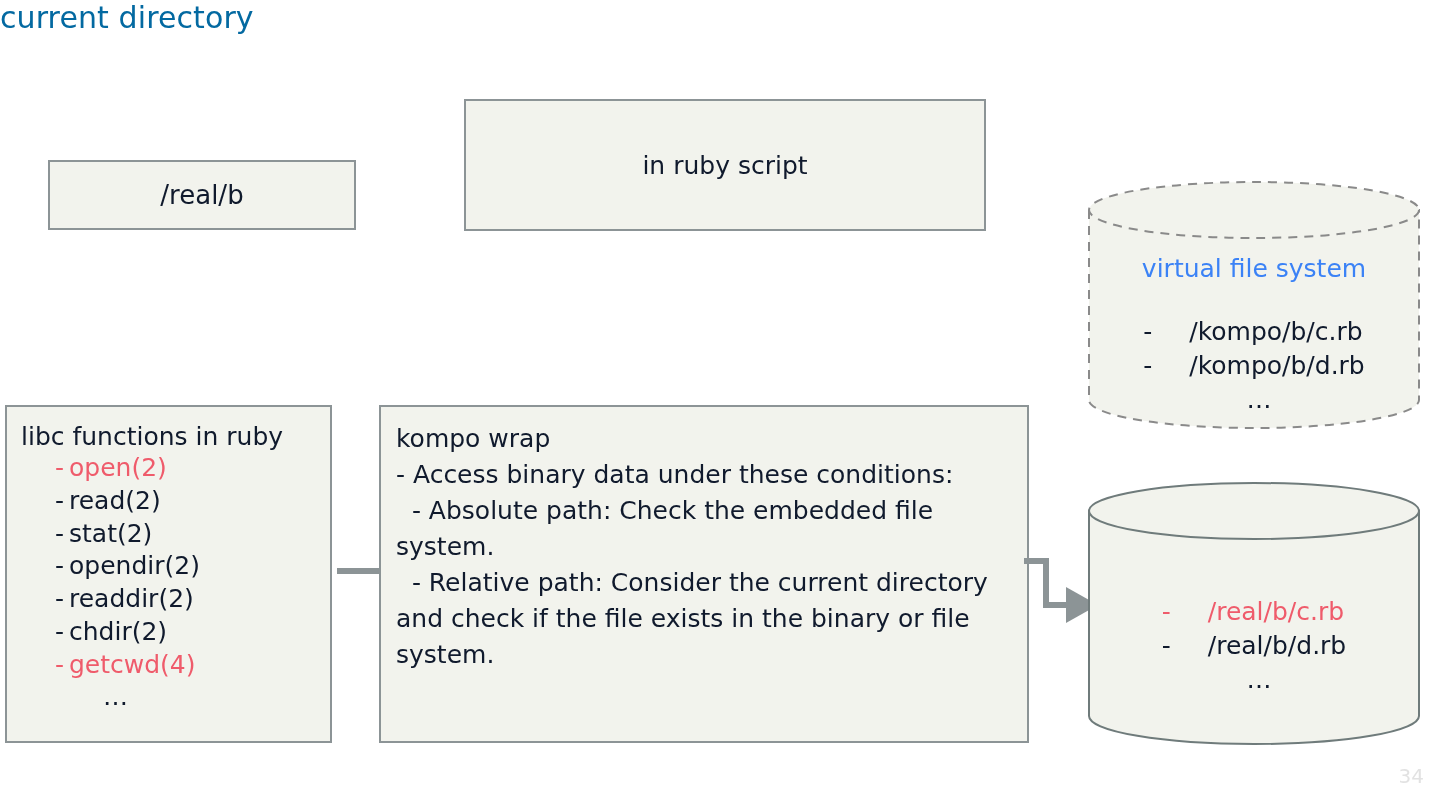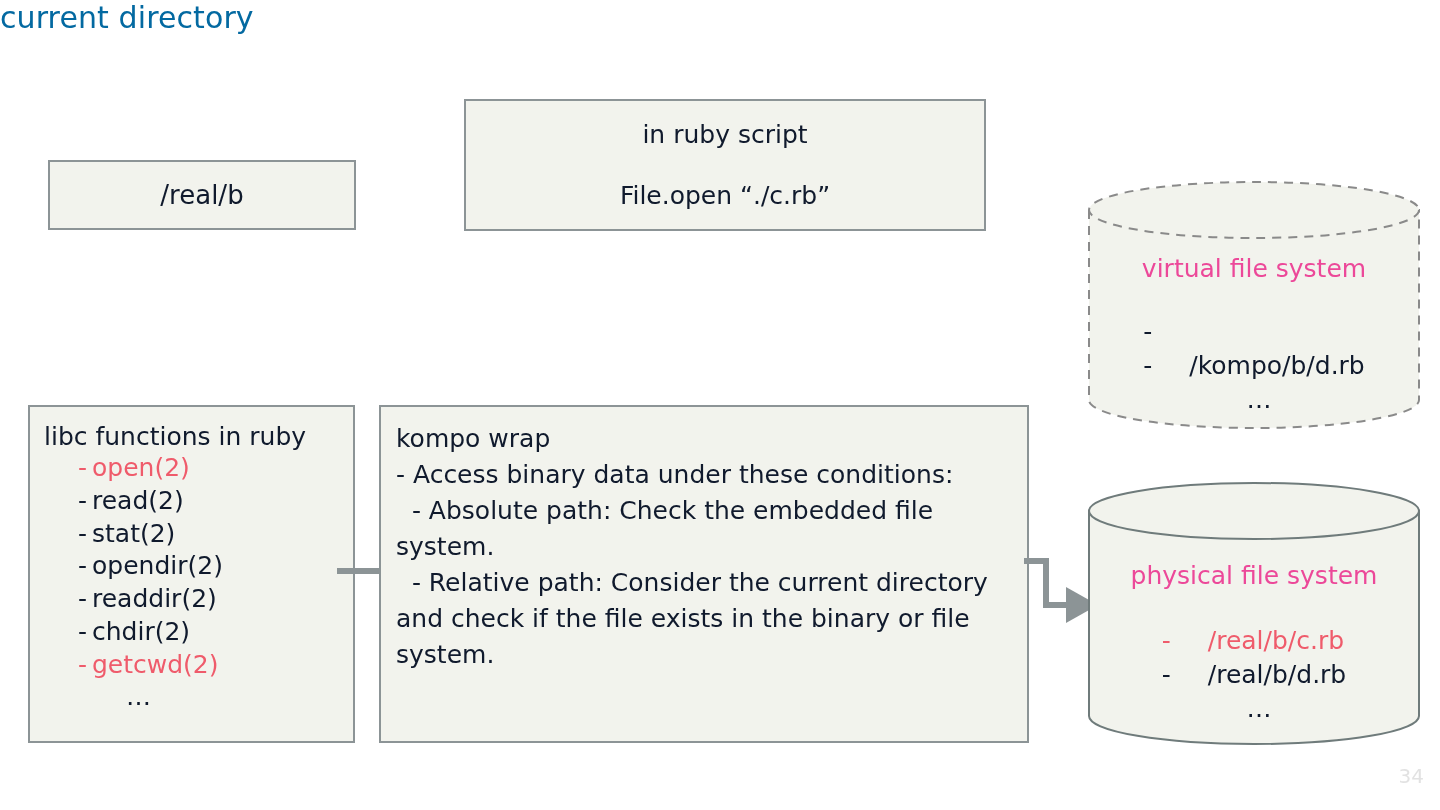--- a/index.html
+++ b/index.html
@@ -68,21 +68,21 @@
     margin-left: 20px;
   }
   #ruby-script-box .line {
     font-size: 25px;
     color: #101a2d;
     text-align: center;
   }
 
   
   #libc-box {
-    left: 28px;
+    left: 5px;
     top: 405px;
     width: 327px;
     height: 338px;
     padding: 14px 16px 0 14px;
   }
   #libc-title {
     font-size: 25px;
     color: #101a2d;
     line-height: 1.24;
   }
@@ -135,21 +135,21 @@
     overflow: visible;
   }
   .cyl-content {
     position: absolute;
     left: 0;
     right: 0;
     text-align: center;
   }
   .cyl-title {
     font-size: 25px;
-    color: #ec4899;
+    color: #3b82f6;
     white-space: nowrap;
   }
   .cyl-list {
     list-style: none;
     margin: 0;
     padding: 0;
     display: inline-block;
     text-align: left;
   }
   .cyl-list li {
@@ -217,21 +217,20 @@
 
 <div class="slide">
 
   <div class="heading-free">current directory</div>
   <div class="box" id="current-directory-box">
     <div id="current-directory-value">/real/b</div>
   </div>
 
   <div class="box" id="ruby-script-box">
     <div class="line">in ruby script</div>
-    <div class="line">File.open “./c.rb”</div>
   </div>
 
   <div class="box" id="libc-box">
     <div id="libc-title">libc functions in ruby</div>
     <ul id="libc-list">
         <li class="hl">
           <span class="dash">-</span>
           <span>open(2)</span>
         </li>
         <li>
@@ -249,21 +248,21 @@
         <li>
           <span class="dash">-</span>
           <span>readdir(2)</span>
         </li>
         <li>
           <span class="dash">-</span>
           <span>chdir(2)</span>
         </li>
         <li class="hl">
           <span class="dash">-</span>
-          <span>getcwd(2)</span>
+          <span>getcwd(4)</span>
         </li>
       </ul>
     <div id="libc-ellipsis">…</div>
   </div>
 
   <div id="connector-libc-kompo"></div>
 
   <div class="box" id="kompo-box">
     <div id="kompo-text">kompo wrap
 - Access binary data under these conditions:
@@ -281,36 +280,36 @@
   <div class="cylinder" id="virtual-fs-cylinder">
     <svg viewBox="0 0 334 250" preserveAspectRatio="none">
       <path d="M2 30 V220 A165 28 0 0 0 332 220 V30 Z" fill="#f2f3ed" stroke="#8a8a8a" stroke-width="2" stroke-dasharray="9 7"></path>
       <ellipse cx="167" cy="30" rx="165" ry="28" fill="#f2f3ed" stroke="#8a8a8a" stroke-width="2" stroke-dasharray="9 7"></ellipse>
     </svg>
     <div class="cyl-content" id="virtual-fs-content">
       <div class="cyl-title">virtual file system</div>
       <div id="virtual-fs-list-wrap">
         <ul class="cyl-list"><li>
               <span class="dash">-</span>
+              <span>/kompo/b/c.rb</span>
             </li><li>
               <span class="dash">-</span>
               <span>/kompo/b/d.rb</span>
             </li></ul>
         <div class="cyl-ellipsis">…</div>
       </div>
     </div>
   </div>
 
   <div class="cylinder" id="physical-fs-cylinder">
     <svg viewBox="0 0 334 265" preserveAspectRatio="none">
       <path d="M2 30 V235 A165 28 0 0 0 332 235 V30 Z" fill="#f2f3ed" stroke="#6f7b7b" stroke-width="2"></path>
       <ellipse cx="167" cy="30" rx="165" ry="28" fill="#f2f3ed" stroke="#6f7b7b" stroke-width="2"></ellipse>
     </svg>
     <div class="cyl-content" id="physical-fs-content">
-      <div class="cyl-title">physical file system</div>
       <div id="physical-fs-list-wrap">
         <ul class="cyl-list"><li class="hl">
               <span class="dash">-</span>
               <span>/real/b/c.rb</span>
             </li><li>
               <span class="dash">-</span>
               <span>/real/b/d.rb</span>
             </li></ul>
         <div class="cyl-ellipsis">…</div>
       </div>

